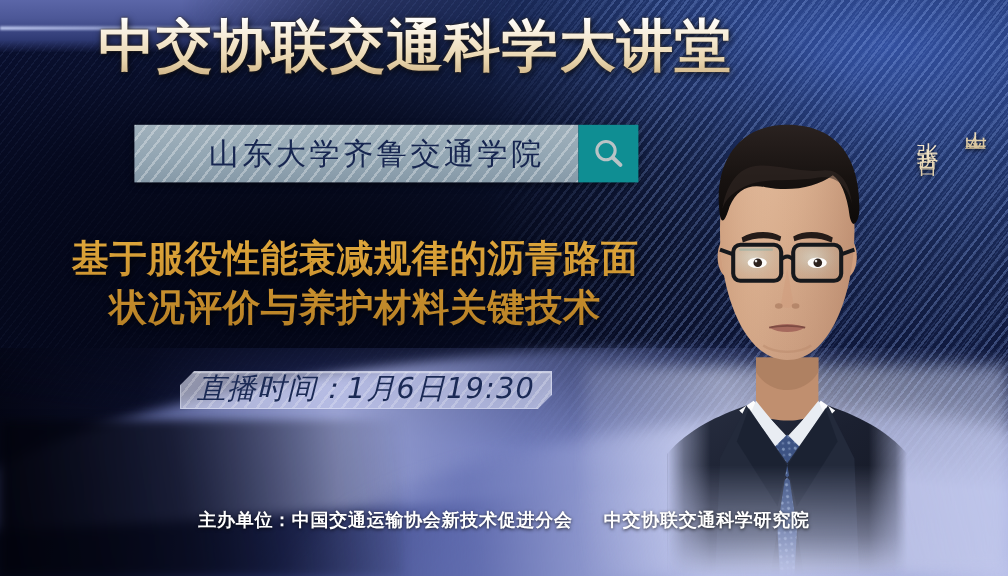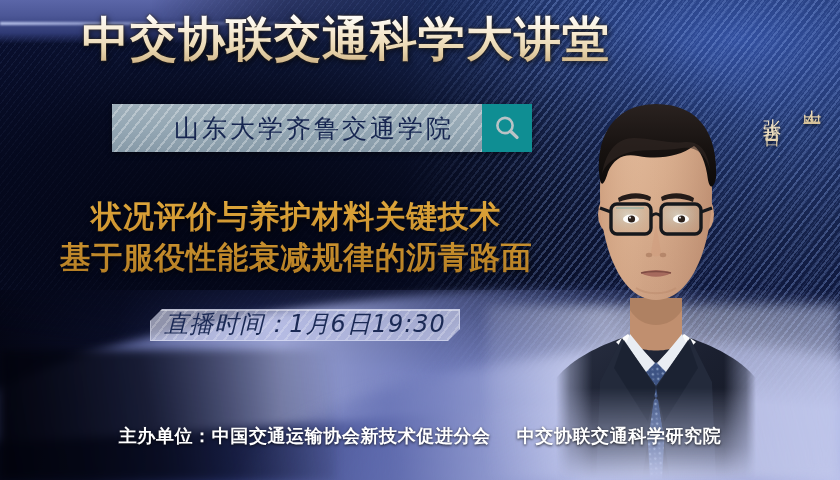--- a/index.html
+++ b/index.html
@@ -237,21 +237,21 @@
             mask-image:linear-gradient(90deg,rgba(0,0,0,0) 0%,rgba(0,0,0,.55) 7%,#000 18%,#000 84%,rgba(0,0,0,.5) 95%,rgba(0,0,0,0) 100%),
                        linear-gradient(180deg,#000 0%,#000 78%,rgba(0,0,0,.45) 92%,rgba(0,0,0,0) 100%);
             mask-composite:intersect;
   }
   .portrait svg{display:block;width:100%;height:100%;}
 
   
   .footer{
     position:absolute;left:0;top:424px;width:840px;
     text-align:center;
-    font-size:18px;font-weight:bold;letter-spacing:.6px;
+    font-size:15px;font-weight:bold;letter-spacing:.6px;
     color:#ffffff;
     font-family:"DejaVu Sans","Liberation Sans",sans-serif;
     text-shadow:0 1px 3px rgba(0,0,0,.8);
     z-index:9;
     white-space:nowrap;
   }
   .footer .gap{display:inline-block;width:26px;}
 </style>
 </head>
 <body>
@@ -382,22 +382,22 @@
       <span>
         <svg width="30" height="30" viewBox="0 0 30 30" aria-hidden="true">
           <circle cx="13" cy="12.5" r="7.6" fill="none" stroke="#b9c3c6" stroke-width="2.6"></circle>
           <line x1="18.6" y1="18.2" x2="25" y2="24.4" stroke="#b9c3c6" stroke-width="3.4" stroke-linecap="round"></line>
         </svg>
       </span>
     </div>
   </div>
 
   <div class="lecture-title">
+    <span class="ln">基于服役性能衰减规律的沥青路面</span>
     <span class="ln">状况评价与养护材料关键技术</span>
-    <span class="ln">基于服役性能衰减规律的沥青路面</span>
   </div>
 
   <div class="time-pill">
     <span class="time-text">直播时间：1月6日19:30</span>
   </div>
 
   <div class="vtext v-school">山东大学齐鲁交通学院</div>
   <div class="vtext v-name">张吉哲　副教授</div>
 
   <div class="footer">

